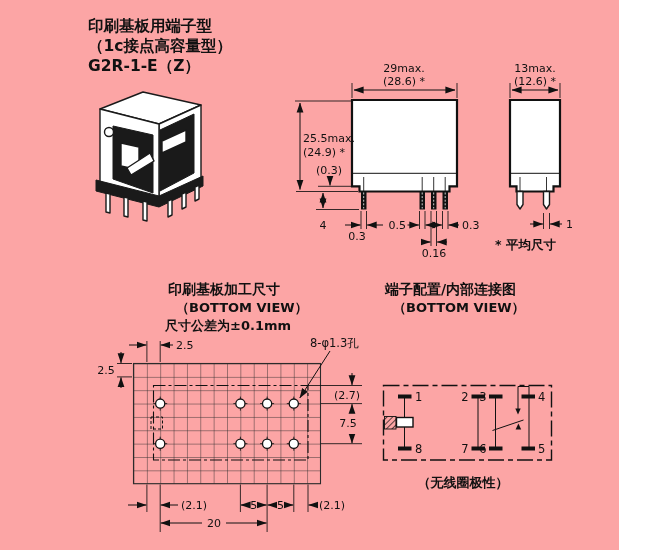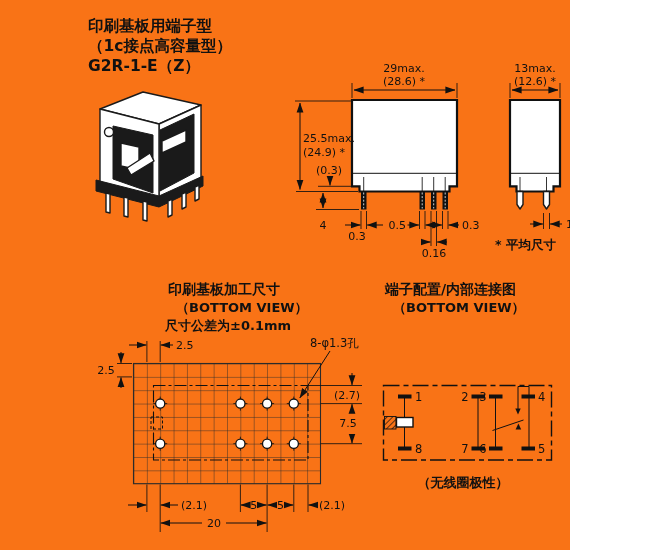--- a/index.html
+++ b/index.html
@@ -1,16 +1,16 @@
 <!DOCTYPE html>
 <html><head>
 <meta charset="utf-8">
 <style>
   html,body{margin:0;padding:0;background:#fff;}
-  #stage{position:relative;width:570px;height:550px;background:#f97316;overflow:hidden;
+  #stage{position:relative;width:619px;height:550px;background:#fca5a5;overflow:hidden;
          font-family:"DejaVu Sans","Liberation Sans",sans-serif;}
   svg{position:absolute;left:0;top:0;}
   svg text{fill:#111;}
   .t-title{font:700 15.5px "DejaVu Sans","Liberation Sans",sans-serif;}
   .t-sec{font:700 14px "DejaVu Sans","Liberation Sans",sans-serif;}
   .t-sub{font:700 13px "DejaVu Sans","Liberation Sans",sans-serif;}
   .t-dim{font:11px "DejaVu Sans","Liberation Sans",sans-serif;}
   .t-num{font:11.5px "DejaVu Sans","Liberation Sans",sans-serif;}
   .t-note{font:700 12.5px "DejaVu Sans","Liberation Sans",sans-serif;}
   .ln{stroke:#111;stroke-width:1;fill:none;}

